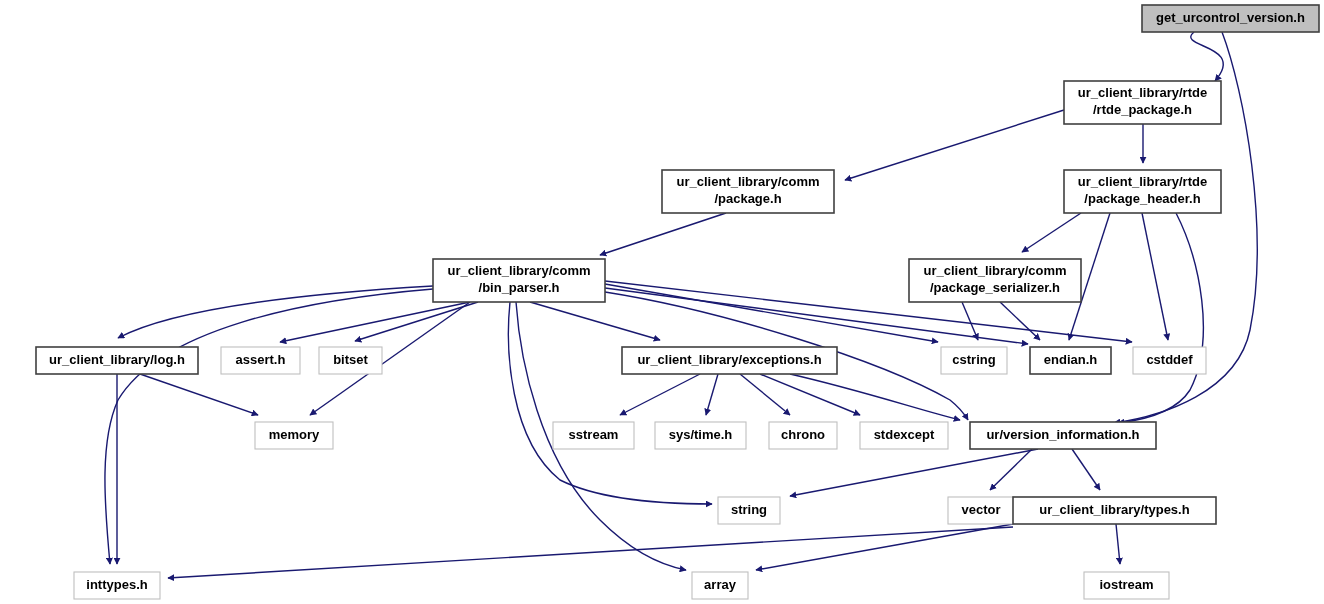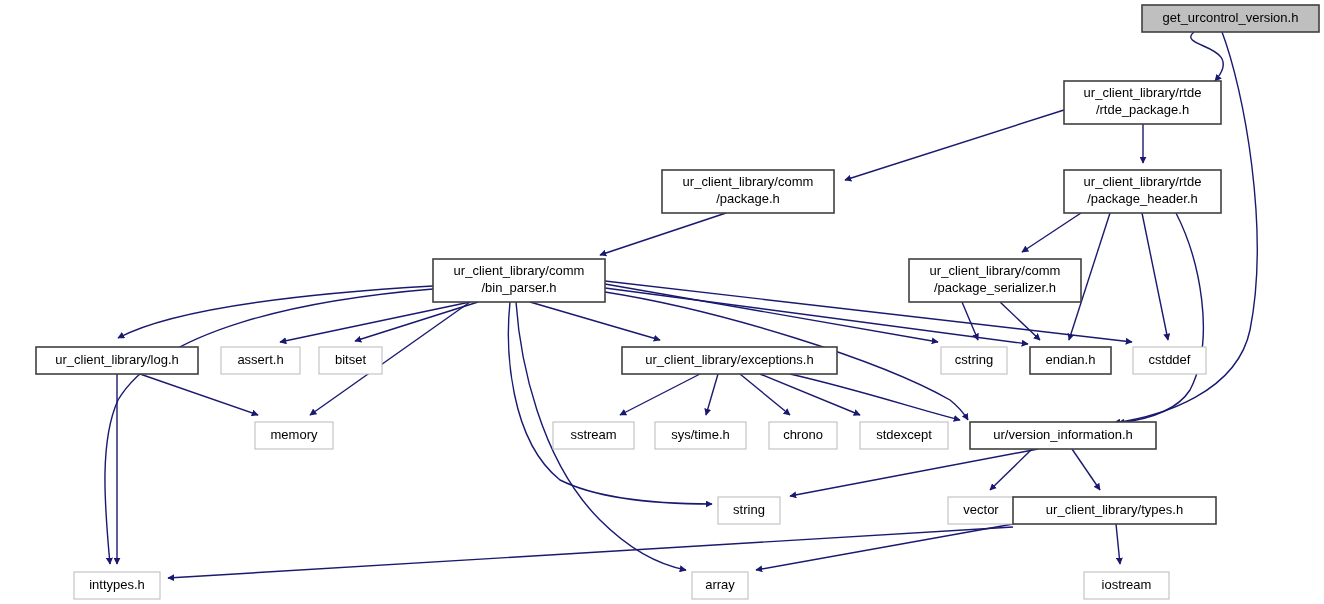--- a/index.html
+++ b/index.html
@@ -1,18 +1,18 @@
 <!DOCTYPE html>
 <html><head>
 <meta charset="utf-8">
 <style>
   html,body{margin:0;padding:0;background:#ffffff;}
   body{width:1324px;height:604px;overflow:hidden;
        font-family:"Liberation Sans","DejaVu Sans",sans-serif;}
-  #graph{position:relative;width:1048px;height:604px;}
+  #graph{position:relative;width:1048px;height:604px;font-weight:bold;}
   svg{position:absolute;left:0;top:0;width:1324px;height:604px;}
   .node-label{font-size:13px;dominant-baseline:middle;text-anchor:middle;fill:#000000;}
 </style>
 </head>
 <body style="background: rgb(255, 255, 255);">
 
 <div id="graph">
   <svg viewBox="0 0 1324 604" xmlns="http://www.w3.org/2000/svg">
     <defs>
       <marker id="arrow" viewBox="0 0 10 10" refX="9" refY="5" markerWidth="5" markerHeight="5" orient="auto-start-reverse">

